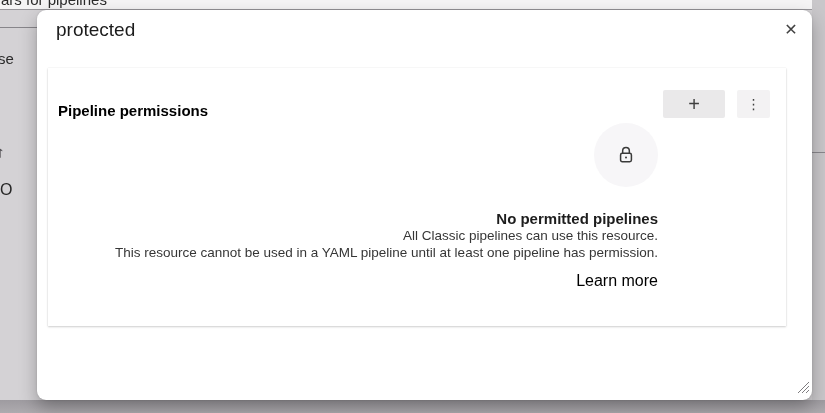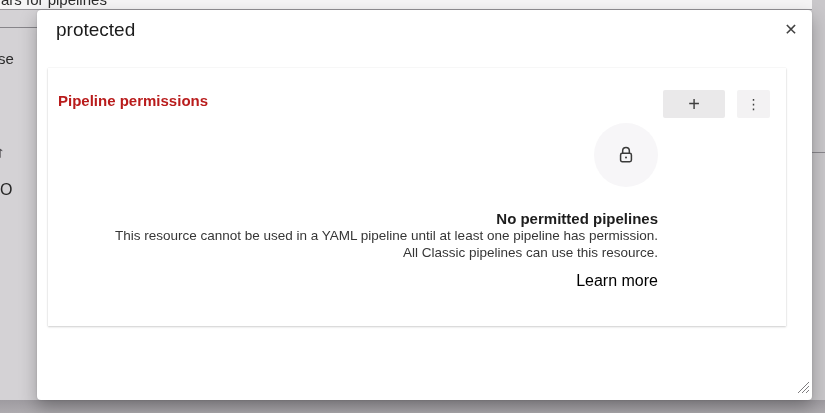--- a/index.html
+++ b/index.html
@@ -45,42 +45,42 @@
     border-top:1px solid #89878c;
   }
   .bg-bottom{
     position:absolute;left:0;top:400px;width:825px;height:13px;
     background:linear-gradient(#9e9ba0,#aeabaf);
   }
 
   
   .modal{
     position:absolute;left:37px;top:10px;width:775px;height:390px;
-    background:#ffffff;border-radius:4px;
+    background:#ffffff;border-radius:9px;
     box-shadow:0 8px 18px rgba(0,0,0,.28), 0 0 2px rgba(0,0,0,.15);
   }
   .modal-title{
     position:absolute;left:19px;top:9px;
     font-size:19px;color:#1c1c1c;
   }
   .close-btn{
     position:absolute;left:741px;top:6px;width:26px;height:26px;
     display:flex;align-items:center;justify-content:center;
     font-size:16px;color:#424242;cursor:pointer;background:transparent;border:0;
   }
 
   
   .card{
     position:absolute;left:11px;top:58px;width:738px;height:258px;
     background:#fff;
     box-shadow:0 1px 2px rgba(0,0,0,.18), 0 0 1px rgba(0,0,0,.12);
   }
   .card-heading{
-    position:absolute;left:10px;top:24px;
-    font-size:15px;font-weight:bold;color:#b91c1c;text-align:center;
+    position:absolute;left:10px;top:34px;
+    font-size:15px;font-weight:bold;color:#000000;text-align:center;
   }
   .btn-add{
     position:absolute;left:615px;top:22px;width:62px;height:28px;
     background:#eae9ea;border:0;border-radius:2px;
     display:flex;align-items:center;justify-content:center;
     font-size:20px;font-weight:300;color:#3f3f3f;cursor:pointer;
     font-family:"Liberation Sans", sans-serif;
   }
   .btn-more{
     position:absolute;left:689px;top:22px;width:33px;height:28px;
@@ -164,22 +164,22 @@
 
       <div class="empty-state">
         <div class="lock-circle">
           <svg width="20" height="20" viewBox="0 0 24 24" fill="none" stroke="#3a3a3a" stroke-width="1.8" stroke-linecap="round" stroke-linejoin="round">
             <path d="M8 10 V7 a4 4 0 0 1 8 0 v3"></path>
             <rect x="5.5" y="10" width="13" height="10" rx="2"></rect>
             <circle cx="12" cy="15" r="1.2" fill="#3a3a3a" stroke="none"></circle>
           </svg>
         </div>
         <div class="empty-title">No permitted pipelines</div>
+        <div class="empty-line">All Classic pipelines can use this resource.</div>
         <div class="empty-line">This resource cannot be used in a YAML pipeline until at least one pipeline has permission.</div>
-        <div class="empty-line">All Classic pipelines can use this resource.</div>
         <a class="learn-more">Learn more</a>
       </div>
     </div>
 
 
     <div class="resize-handle">
       <svg width="16" height="16" viewBox="0 0 16 16">
         <line x1="14" y1="3" x2="3" y2="14" stroke="#7f7d80" stroke-width="1"></line>
         <line x1="14" y1="7" x2="7" y2="14" stroke="#7f7d80" stroke-width="1"></line>
         <line x1="14" y1="11" x2="11" y2="14" stroke="#7f7d80" stroke-width="1"></line>

